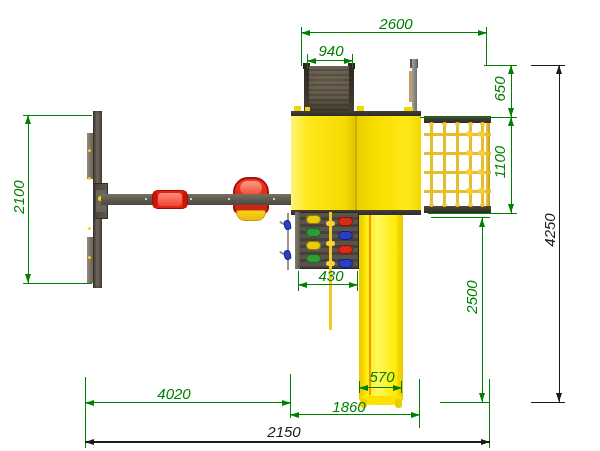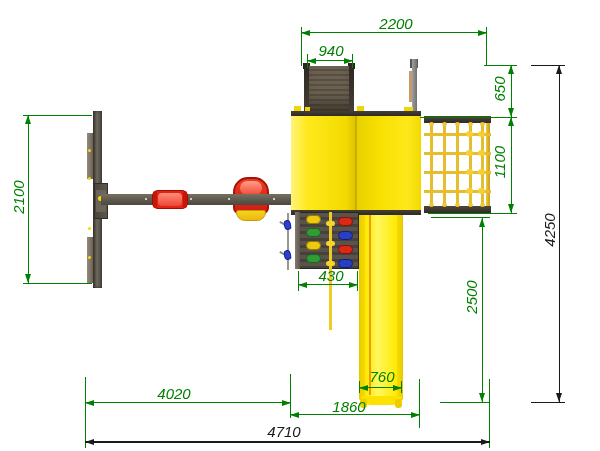--- a/index.html
+++ b/index.html
@@ -148,21 +148,21 @@
     <div class="abs" style="left:360px;top:399px;width:7px;height:9px;background:#edcd00;border-radius:3px;"></div>
     <div class="abs" style="left:395px;top:399px;width:7px;height:9px;background:#edcd00;border-radius:3px;"></div>
   </div>
 
   <div class="dim" style="color:#008000;">
     <div class="ln" style="left:301px;top:27px;width:1px;height:39px;"></div>
     <div class="ln" style="left:486px;top:27px;width:1px;height:39px;"></div>
     <div class="ln" style="left:301px;top:32px;width:186px;height:1px;"></div>
     <div class="ar left" style="left:301px;top:30px;"></div>
     <div class="ar right" style="left:478px;top:30px;"></div>
-    <span class="dim-label" style="left:396px;top:23px;">2200</span>
+    <span class="dim-label" style="left:396px;top:23px;">2600</span>
   </div>
 
   <div class="dim" style="color:#008000;">
     <div class="ln" style="left:307px;top:54px;width:1px;height:14px;"></div>
     <div class="ln" style="left:352px;top:54px;width:1px;height:14px;"></div>
     <div class="ln" style="left:307px;top:60px;width:46px;height:1px;"></div>
     <div class="ar left" style="left:307px;top:58px;"></div>
     <div class="ar right" style="left:344px;top:58px;"></div>
     <span class="dim-label" style="left:331px;top:50px;">940</span>
   </div>
@@ -228,32 +228,32 @@
     <div class="ar right" style="left:282px;top:400px;"></div>
     <span class="dim-label" style="left:174px;top:393px;">4020</span>
   </div>
 
   <div class="dim" style="color:#008000;">
     <div class="ln" style="left:359px;top:381px;width:1px;height:12px;"></div>
     <div class="ln" style="left:401px;top:381px;width:1px;height:12px;"></div>
     <div class="ln" style="left:359px;top:387px;width:43px;height:1px;"></div>
     <div class="ar left" style="left:359px;top:385px;"></div>
     <div class="ar right" style="left:393px;top:385px;"></div>
-    <span class="dim-label" style="left:382px;top:376px;">760</span>
+    <span class="dim-label" style="left:382px;top:376px;">570</span>
   </div>
 
   <div class="dim" style="color:#008000;">
     <div class="ln" style="left:419px;top:379px;width:1px;height:49px;"></div>
     <div class="ln" style="left:290px;top:414px;width:130px;height:1px;"></div>
     <div class="ar left" style="left:290px;top:412px;"></div>
     <div class="ar right" style="left:411px;top:412px;"></div>
     <span class="dim-label" style="left:349px;top:406px;">1860</span>
   </div>
 
   <div class="dim" style="color:#1a1a1a;">
     <div class="ln" style="left:489px;top:379px;width:1px;height:69px;background:#008000;"></div>
     <div class="ln" style="left:85px;top:441px;width:405px;height:2px;"></div>
     <div class="ar left" style="left:85px;top:439px;"></div>
     <div class="ar right" style="left:481px;top:439px;"></div>
-    <span class="dim-label" style="left:284px;top:431px;">4710</span>
+    <span class="dim-label" style="left:284px;top:431px;">2150</span>
   </div>
 
 </div>
 
 </body></html>

